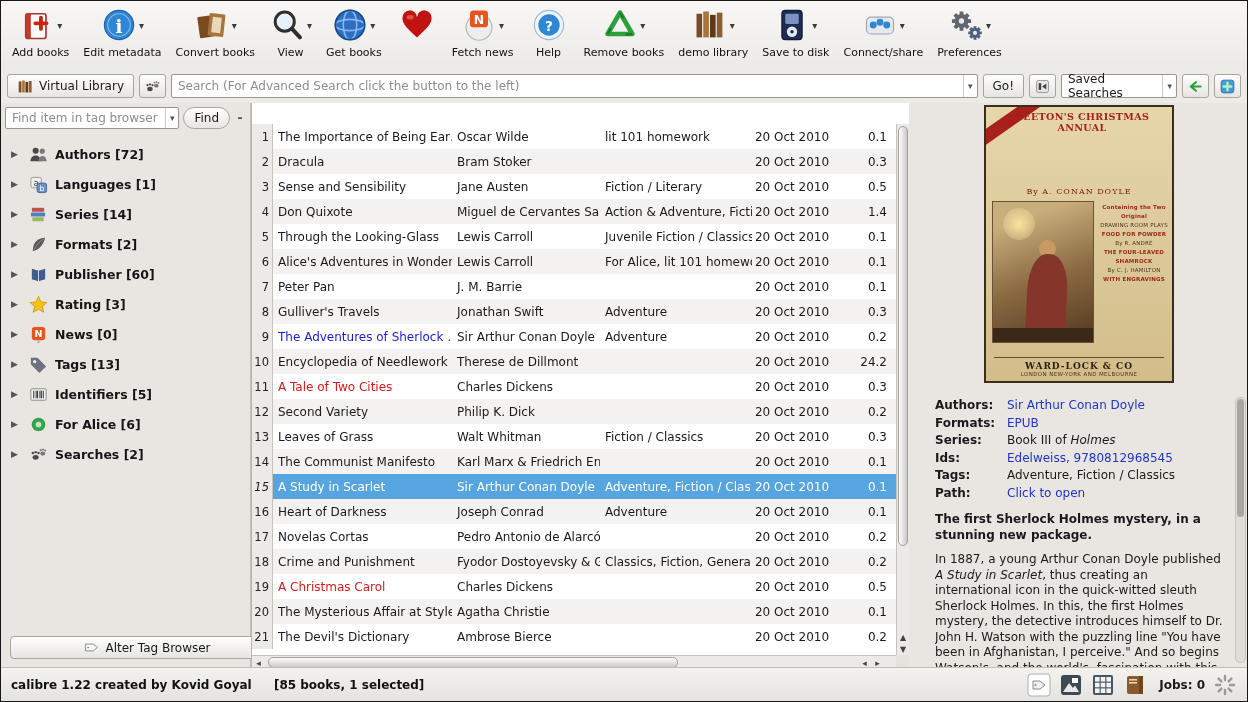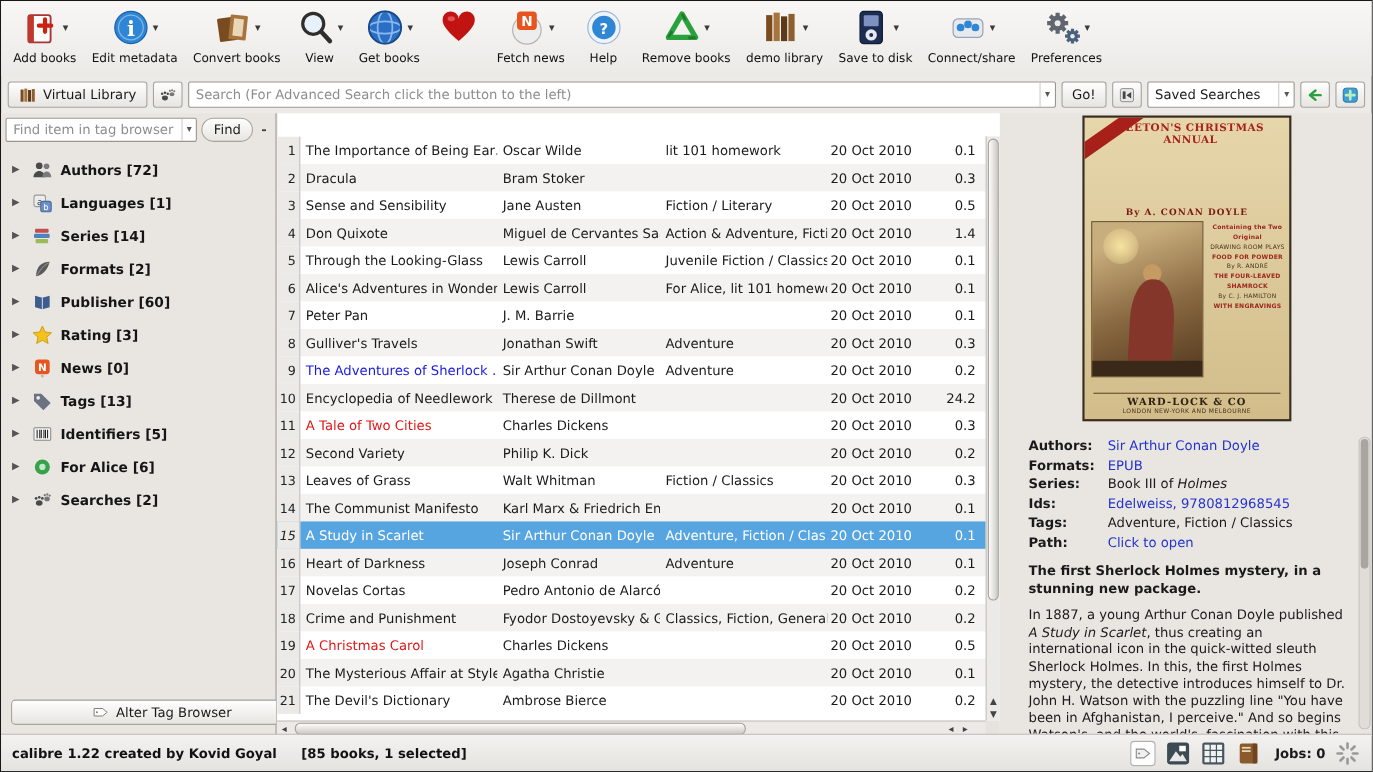--- a/index.html
+++ b/index.html
@@ -21,21 +21,21 @@
   .searchrow{position:absolute;left:0;top:68px;width:100%;height:34px;display:flex;align-items:center;gap:5px;padding:0 6px;}
   .btn{background:linear-gradient(#fefefe,#e7e5e1);border:1px solid #a8a49e;border-radius:3px;height:24px;display:inline-flex;align-items:center;gap:5px;padding:0 9px;font-size:12px;cursor:pointer;white-space:nowrap;}
   .iconbtn{width:27px;justify-content:center;padding:0;}
   .btn-icon{width:17px;height:17px;display:inline-block;}
   .btn-icon svg{width:100%;height:100%;}
   .combo{background:#fff;border:1px solid #9a968f;border-radius:2px;height:24px;display:flex;align-items:center;padding:0 0 0 6px;}
   .combo .arrow{margin-left:auto;font-size:9px;color:#555;padding:0 4px;border-left:1px solid #d0cdc8;height:100%;display:flex;align-items:center;cursor:pointer;}
   .search-combo{flex:1;}
   .search-input{border:none;outline:none;flex:1;font-family:inherit;font-size:12px;color:#333;background:transparent;}
   .search-input::placeholder{color:#8d8d8d;}
-  .saved-combo{width:134px;cursor:pointer;}
+  .saved-combo{width:116px;cursor:pointer;}
 
   
   .sidebar{position:absolute;left:0;top:102px;width:250px;height:566px;background:#e9e6e2;border-right:1px solid #c2beb8;padding-top:4px;}
   .findrow{display:flex;gap:4px;padding:0 4px;align-items:center;}
   .find-combo{flex:1;height:22px;}
   .find-input{border:none;outline:none;width:100%;font-family:inherit;font-size:12px;color:#333;background:transparent;}
   .find-input::placeholder{color:#8d8d8d;}
   .find-btn{height:22px;padding:0 10px;border-radius:11px;}
   .collapse-btn{width:12px;text-align:center;color:#444;font-weight:bold;cursor:pointer;}
   .sb-list{margin-top:10px;}
@@ -81,21 +81,21 @@
   .h-r2{right:13px;}
   .hthumb{position:absolute;left:16px;top:1px;height:11px;width:410px;background:linear-gradient(#fdfdfd,#ccc9c4);border:1px solid #a39f99;border-radius:5px;}
   .scorner{position:absolute;right:0;bottom:0;width:13px;height:14px;background:#e6e3df;}
 
   
   .details{position:absolute;left:908px;top:102px;width:340px;height:566px;background:#e9e6e2;padding-top:2px;}
   .cover{position:relative;width:190px;height:278px;margin:0 auto;background:linear-gradient(#e6d6ab,#d2bd8a);border:2px solid #3a2d1d;overflow:hidden;cursor:pointer;padding-left:23px;}
   .cover-ribbon{position:absolute;left:-26px;top:10px;width:90px;height:13px;background:#a8201a;transform:rotate(-35deg);}
   .cover-banner{position:absolute;top:4px;left:10px;right:4px;text-align:center;font-family:"DejaVu Serif","Liberation Serif",serif;font-weight:bold;color:#a8201a;font-size:9.5px;letter-spacing:0.4px;}
   .cover-title{position:absolute;top:17px;left:0;right:0;text-align:center;font-family:"Liberation Serif","DejaVu Serif",serif;font-weight:bold;color:#a8201a;font-size:29px;line-height:30px;letter-spacing:1px;}
-  .cover-byline{position:absolute;top:80px;left:0;right:0;text-align:center;font-family:"DejaVu Serif",serif;font-weight:bold;color:#7a1812;font-size:8px;letter-spacing:1px;}
+  .cover-byline{position:absolute;top:80px;left:0;right:0;text-align:center;font-family:"DejaVu Serif",serif;font-weight:normal;color:#7a1812;font-size:8px;letter-spacing:1px;}
   .cover-ill{position:absolute;left:6px;top:94px;width:102px;height:142px;background:linear-gradient(160deg,#c9ae7d 15%,#8a6a42 55%,#53381f);border:1px solid #6a5233;}
   .ill-glow{position:absolute;left:10px;top:6px;width:32px;height:32px;border-radius:50%;background:radial-gradient(#f6e3a0,rgba(246,227,160,0));}
   .ill-head{position:absolute;left:46px;top:38px;width:17px;height:17px;border-radius:50%;background:#c59a63;}
   .ill-body{position:absolute;left:34px;top:52px;width:40px;height:82px;background:#84362a;border-radius:45% 45% 8% 8%;transform:rotate(3deg);}
   .ill-floor{position:absolute;left:0;bottom:0;width:100%;height:14px;background:#3a2818;}
   .cover-ads{position:absolute;left:112px;top:96px;width:72px;text-align:center;}
   .ad-line{font-size:5.5px;line-height:9px;color:#4a3категория320;color:#4a3320;letter-spacing:0.2px;}
   .ad-alt{color:#9c261c;font-weight:bold;}
   .cover-publisher{position:absolute;left:8px;right:8px;bottom:4px;text-align:center;border-top:1px solid #6a4a2a;padding-top:3px;}
   .pub-big{font-family:"DejaVu Serif",serif;font-weight:bold;font-size:9px;letter-spacing:1px;color:#2e2012;}

